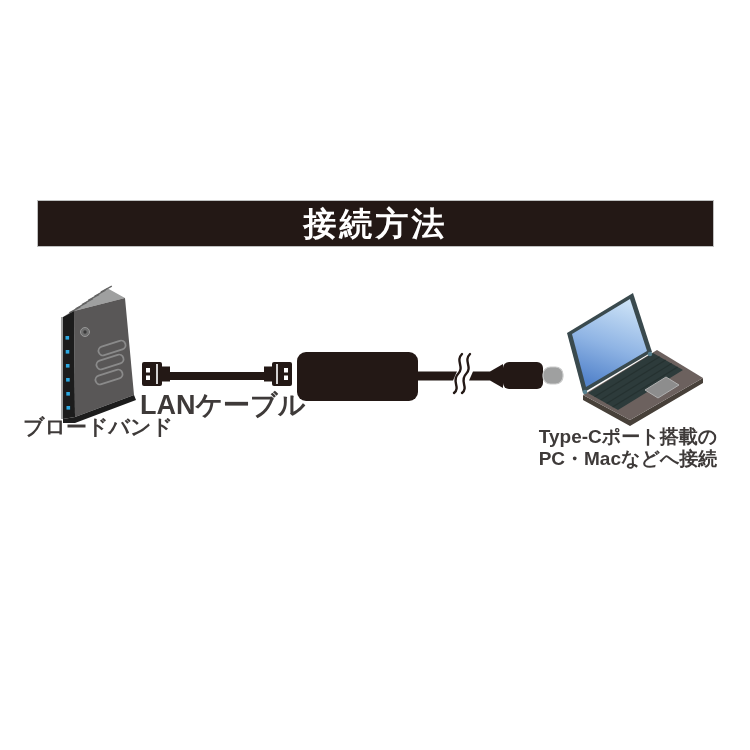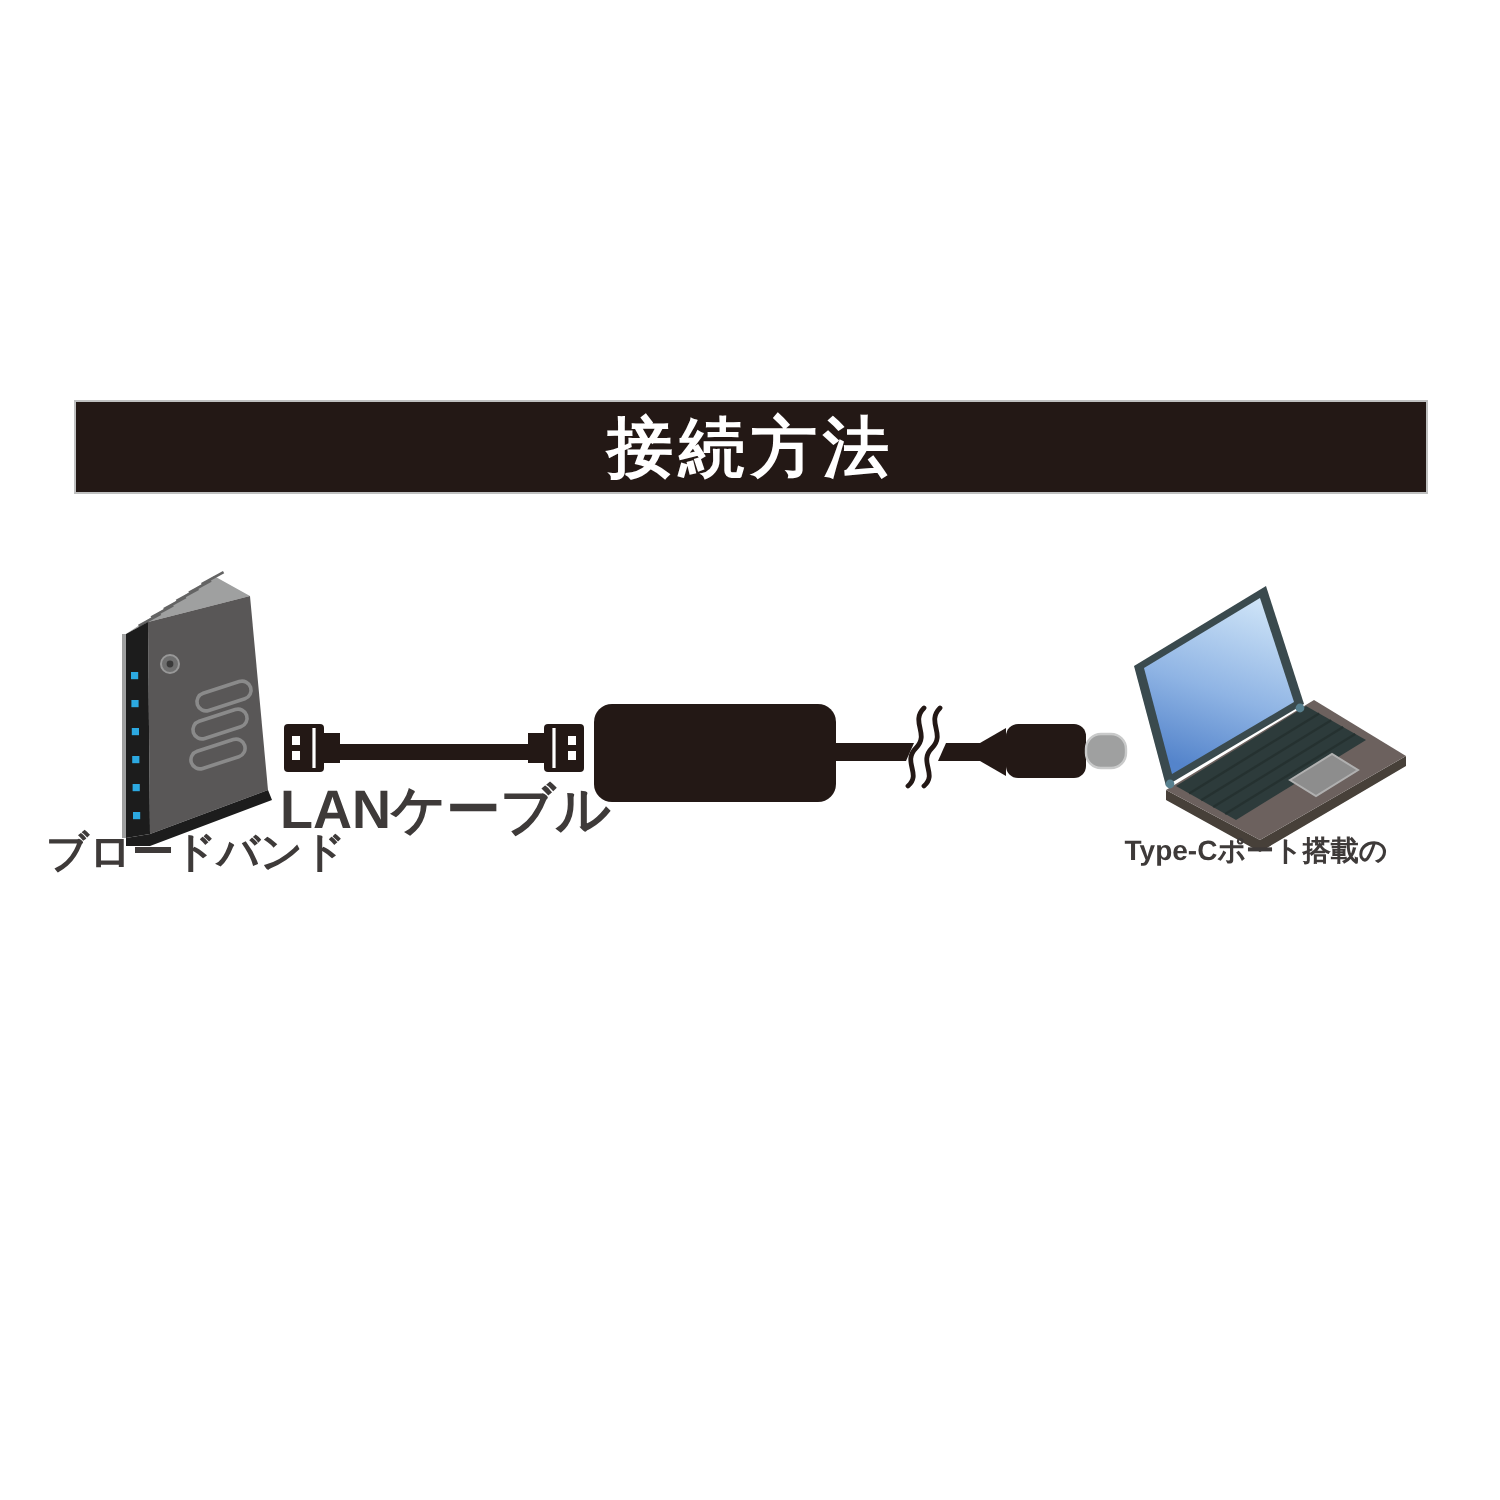--- a/index.html
+++ b/index.html
@@ -17,21 +17,21 @@
     color:var(--banner-text,#ffffff);
     font-size:33px;font-weight:bold;letter-spacing:3px;line-height:1;
   }
   .label{
     position:absolute;color:var(--label-text,#3e3a39);
     font-weight:bold;text-align:center;white-space:nowrap;
   }
   .router-label{left:15px;top:416px;width:166px;font-size:21px;line-height:21px;}
   .lan-label{left:140px;top:387px;width:150px;font-size:27px;}
   .product-label{left:285px;top:404px;width:150px;font-size:21px;}
-  .pc-label{left:527px;top:415px;width:202px;font-size:14px;line-height:21.5px;}
+  .pc-label{left:527px;top:426px;width:202px;font-size:19px;line-height:21.5px;}
   .art{position:absolute;}
   .router-art{left:48px;top:283px;width:94px;height:152px;}
   .lan-art{left:141px;top:357px;width:152px;height:38px;}
   .adapter-art{left:294px;top:348px;width:272px;height:54px;}
   .laptop-art{left:556px;top:290px;width:165px;height:142px;}
 </style>
 </head>
 <body>
 
 <div class="stage">
@@ -131,15 +131,16 @@
 
   <div class="label router-label">
     <div>ブロードバンド</div>
   </div>
 
   <div class="label lan-label">LANケーブル</div>
 
 
   <div class="label pc-label">
     <div>Type-Cポート搭載の</div>
+    <div>PC・Macなどへ接続</div>
   </div>
 
 </div>
 
 </body></html>

